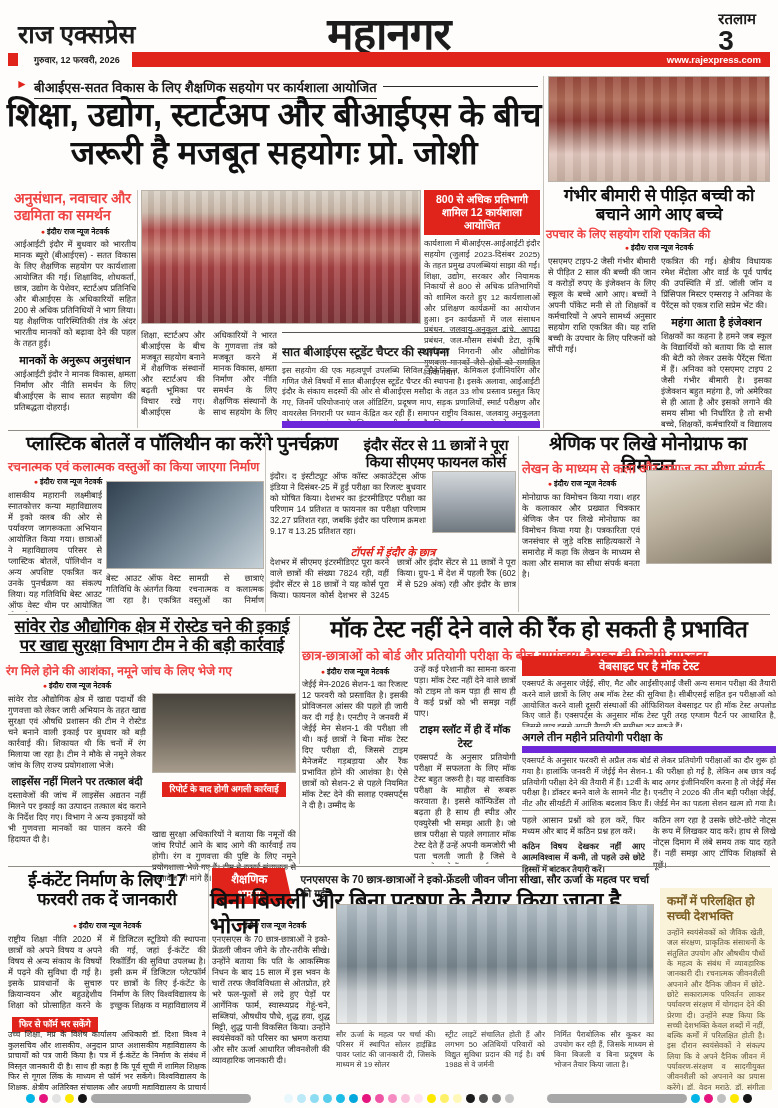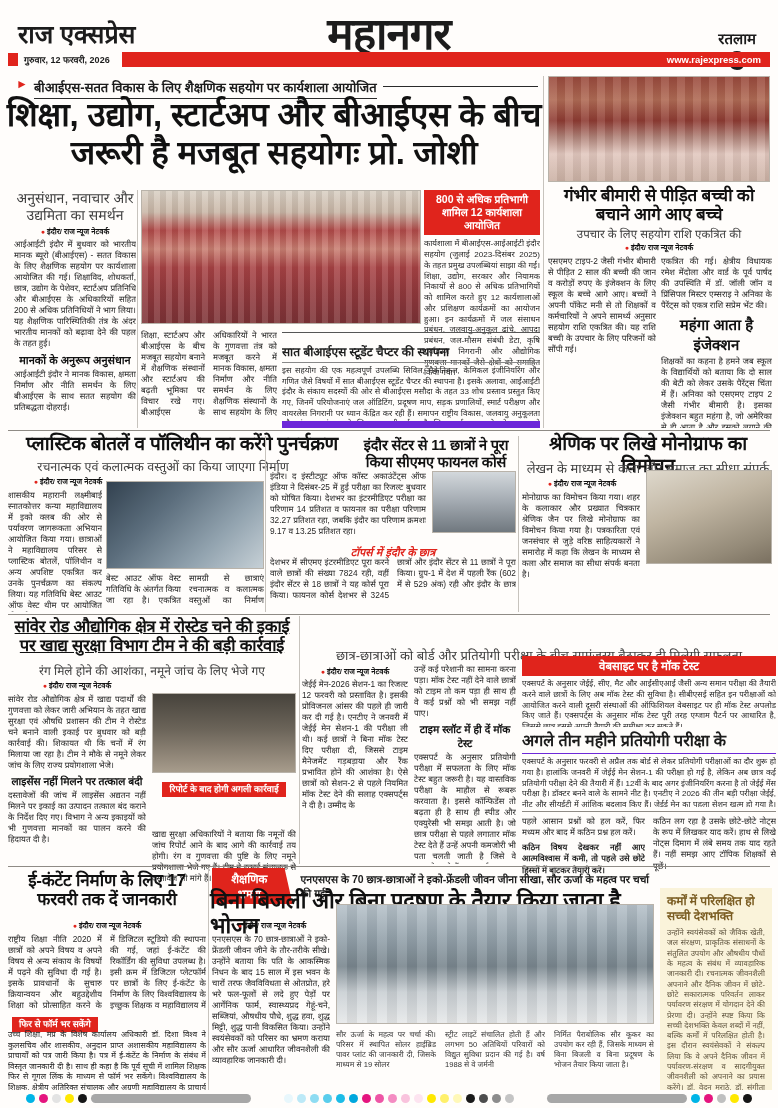--- a/index.html
+++ b/index.html
@@ -1,21 +1,21 @@
 <!DOCTYPE html>
 <html lang="hi" style="--accent: #e0241c; --notice-bg: #faf3da; --notice-ink: #7a5c22;"><head>
 <meta charset="utf-8">
 <style>
   html,body{margin:0;padding:0;background:#e9e7e2;}
   *{box-sizing:border-box;}
   #page{position:relative;width:778px;height:1108px;margin:0 auto;background:#fffdfb;
         font-family:"Liberation Sans","DejaVu Sans",sans-serif;color:#1c1c1c;overflow:hidden;}
   .abs{position:absolute;}
   .hl{font-weight:900;color:#111;text-align:center;line-height:1.14;letter-spacing:-.2px;}
-  .deck{font-weight:400;text-align:center;color:#404040;}
+  .deck{font-weight:700;text-align:left;color:#ef4444;}
   .body{font-size:8.3px;line-height:1.33;text-align:justify;color:#262626;overflow:hidden;}
   .byline{font-size:7.6px;font-weight:700;color:#111;text-align:center;padding:2px 0 3px;}
   .byline .bdot{color:var(--accent);font-size:7px;}
   .xhead{font-weight:800;text-align:center;color:#111;margin:3px 0 2px;}
   .chip{display:inline-block;background:var(--accent);color:#fff;font-weight:700;
         font-size:9px;padding:2px 7px;line-height:1.2;}
   .vrule{width:1px;background:#c7c3bd;}
   .hrule{height:1px;background:#8f8b85;}
   .photo{border:1px solid #b9b3aa;}
   .ph-audience{background:repeating-linear-gradient(90deg,rgba(255,255,255,.12) 0 6px,rgba(0,0,0,.06) 6px 12px),
@@ -36,39 +36,39 @@
   .kicker{display:flex;align-items:flex-start;gap:6px;}
   .karrow{color:var(--accent);font-size:12px;line-height:1;}
   .ktext{font-weight:800;font-size:13px;border-bottom:1.6px solid #2a2a2a;padding-bottom:2px;white-space:nowrap;}
   .kline{flex:1;height:1.4px;background:#2a2a2a;margin-top:8px;}
   .flag{background:var(--accent);color:#fff;font-weight:800;font-size:11.5px;text-align:center;
         padding:3px 14px 3px 8px;clip-path:polygon(0 0,90% 0,100% 100%,0 100%);}
   .notice{background:var(--notice-bg);padding:6px 7px;}
   .notice .ntitle{color:var(--notice-ink);font-weight:800;font-size:12px;line-height:1.25;margin-bottom:4px;}
   .notice .nbody{font-size:7.7px;line-height:1.34;color:#5d523c;text-align:justify;overflow:hidden;}
   .date-row{display:flex;align-items:stretch;height:15px;}
-  .date-chip{display:flex;align-items:center;gap:6px;padding-right:12px;font-size:9px;font-weight:700;}
+  .date-chip{display:flex;align-items:center;gap:16px;padding-right:12px;font-size:9px;font-weight:700;}
   .redsq{width:10px;height:13px;background:var(--accent);display:inline-block;}
   .redbar{flex:1;background:var(--accent);display:flex;align-items:center;justify-content:flex-end;
           padding-right:9px;color:#fff;font-size:9.5px;font-weight:700;}
   .regrow{display:flex;align-items:center;justify-content:space-between;padding:0 26px;}
   .reggrp{display:flex;align-items:center;gap:4px;}
   .regdot{width:9px;height:9px;border-radius:50%;display:inline-block;}
   .regbar{height:9px;border-radius:5px;background:#a7a7a7;display:inline-block;}
   .caption{font-size:7.6px;line-height:1.32;text-align:justify;color:#333;overflow:hidden;}
   .bold-lead{font-weight:800;}
 </style>
 </head>
 <body>
 
 <div id="page">
 
   <div class="abs" style="left:18px;top:16px;font-size:25px;font-weight:900;">राज एक्सप्रेस</div>
   <div class="abs" style="left:0;top:2px;width:778px;text-align:center;font-size:44px;font-weight:900;letter-spacing:-1px;">महानगर</div>
-  <div class="abs" style="right:22px;top:8px;text-align:center;margin-top:20px;">
+  <div class="abs" style="right:22px;top:8px;text-align:left;">
     <div style="font-size:15px;font-weight:800;">रतलाम</div>
     <div style="font-size:28px;font-weight:900;line-height:.9;">3</div>
   </div>
   <div class="abs date-row" style="left:8px;top:52px;width:762px;">
     <div class="date-chip">
       <span class="redsq"></span>
       <span>गुरुवार, 12 फरवरी, 2026</span>
     </div>
     <div class="redbar">
       <span>www.rajexpress.com</span>
@@ -114,21 +114,21 @@
   <div class="abs photo ph-children" style="left:548px;top:76px;width:222px;height:106px;"></div>
   <div class="abs hl" style="left:546px;top:186px;width:226px;font-size:17px;">गंभीर बीमारी से पीड़ित बच्ची को बचाने आगे आए बच्चे</div>
   <div class="abs deck" style="left:546px;top:226px;width:226px;font-size:11.5px;">उपचार के लिए सहयोग राशि एकत्रित की</div>
   <div class="abs byline" style="left:546px;top:240px;width:226px;">
     <span class="bdot">●</span>
     <span>इंदौर/ राज न्यूज नेटवर्क</span>
   </div>
   <div class="abs body" style="left:548px;top:256px;width:108px;height:172px;">एसएमए टाइप-2 जैसी गंभीर बीमारी से पीड़ित 2 साल की बच्ची की जान व करोड़ों रुपए के इंजेक्शन के लिए स्कूल के बच्चे आगे आए। बच्चों ने अपनी पॉकेट मनी से तो शिक्षकों व कर्मचारियों ने अपने सामर्थ्य अनुसार सहयोग राशि एकत्रित की। यह राशि बच्ची के उपचार के लिए परिजनों को सौंपी गई।</div>
   <div class="abs" style="left:661px;top:256px;width:111px;height:172px;overflow:hidden;">
     <div class="body">एकत्रित की गई। क्षेत्रीय विधायक रमेश मेंदोला और वार्ड के पूर्व पार्षद की उपस्थिति में डॉ. जॉली जॉन व प्रिंसिपल मिस्टर एम्सराइ ने अनिका के पैरेंट्स को एकत्र राशि सप्रेम भेंट की।</div>
-    <div class="xhead" style="font-size:15px;">महंगा आता है इंजेक्शन</div>
+    <div class="xhead" style="font-size:11px;">महंगा आता है इंजेक्शन</div>
     <div class="body">शिक्षकों का कहना है हमने जब स्कूल के विद्यार्थियों को बताया कि दो साल की बेटी को लेकर उसके पैरेंट्स चिंता में हैं। अनिका को एसएमए टाइप 2 जैसी गंभीर बीमारी है। इसका इंजेक्शन बहुत महंगा है, जो अमेरिका से ही आता है और इसको लगाने की समय सीमा भी निर्धारित है तो सभी बच्चे, शिक्षकों, कर्मचारियों व विद्यालय परिवार के अन्य सदस्यों ने अपने सामर्थ्य अनुरूप राशि जमा की।</div>
   </div>
 
   <div class="abs hrule" style="left:8px;top:430px;width:762px;"></div>
 
   <div class="abs hl" style="left:8px;top:433px;width:348px;font-size:19px;">प्लास्टिक बोतलें व पॉलिथीन का करेंगे पुनर्चक्रण</div>
   <div class="abs deck" style="left:8px;top:458px;width:310px;font-size:12.5px;">रचनात्मक एवं कलात्मक वस्तुओं का किया जाएगा निर्माण</div>
   <div class="abs byline" style="left:8px;top:474px;width:120px;">
     <span class="bdot">●</span>
     <span>इंदौर/ राज न्यूज नेटवर्क</span>
@@ -170,39 +170,40 @@
     <div class="body">दस्तावेजों की जांच में लाइसेंस अद्यतन नहीं मिलने पर इकाई का उत्पादन तत्काल बंद कराने के निर्देश दिए गए। विभाग ने अन्य इकाइयों को भी गुणवत्ता मानकों का पालन करने की हिदायत दी है।</div>
   </div>
   <div class="abs photo ph-factory" style="left:152px;top:693px;width:144px;height:80px;"></div>
   <div class="abs" style="left:152px;top:778px;width:144px;text-align:center;">
     <span class="chip">रिपोर्ट के बाद होगी अगली कार्रवाई</span>
   </div>
   <div class="abs body" style="left:152px;top:796px;width:144px;height:68px;margin-top:33px;">खाद्य सुरक्षा अधिकारियों ने बताया कि नमूनों की जांच रिपोर्ट आने के बाद आगे की कार्रवाई तय होगी। रंग व गुणवत्ता की पुष्टि के लिए नमूने प्रयोगशाला भेजे गए हैं। टीम ने इकाई संचालक से दस्तावेज भी मांगे हैं।</div>
 
   <div class="abs vrule" style="left:299px;top:616px;height:248px;"></div>
 
+  <div class="abs hl" style="left:302px;top:616px;width:474px;font-size:23px;">मॉक टेस्ट नहीं देने वाले की रैंक हो सकती है प्रभावित</div>
   <div class="abs deck" style="left:302px;top:646px;width:474px;font-size:13px;">छात्र-छात्राओं को बोर्ड और प्रतियोगी परीक्षा के बीच सामंजस्य बैठाकर ही मिलेगी सफलता</div>
 
   <div class="abs" style="left:302px;top:664px;width:106px;height:200px;overflow:hidden;">
     <div class="byline">
       <span class="bdot">●</span>
       <span>इंदौर/ राज न्यूज नेटवर्क</span>
     </div>
     <div class="body">जेईई मेन-2026 सेशन-1 का रिजल्ट 12 फरवरी को प्रस्तावित है। इसकी प्रोविजनल आंसर की पहले ही जारी कर दी गई है। एनटीए ने जनवरी में जेईई मेन सेशन-1 की परीक्षा ली थी। कई छात्रों ने बिना मॉक टेस्ट दिए परीक्षा दी, जिससे टाइम मैनेजमेंट गड़बड़ाया और रैंक प्रभावित होने की आशंका है। ऐसे छात्रों को सेशन-2 से पहले नियमित मॉक टेस्ट देने की सलाह एक्सपर्ट्स ने दी है। उम्मीद के</div>
   </div>
   <div class="abs" style="left:414px;top:664px;width:102px;height:200px;overflow:hidden;">
     <div class="body">उन्हें कई परेशानी का सामना करना पड़ा। मॉक टेस्ट नहीं देने वाले छात्रों को टाइम तो कम पड़ा ही साथ ही वे कई प्रश्नों को भी समझ नहीं पाए।</div>
     <div class="xhead" style="font-size:10.5px;">टाइम स्लॉट में ही दें मॉक टेस्ट</div>
     <div class="body">एक्सपर्ट के अनुसार प्रतियोगी परीक्षा में सफलता के लिए मॉक टेस्ट बहुत जरूरी है। यह वास्तविक परीक्षा के माहौल से रूबरू करवाता है। इससे कॉन्फिडेंस तो बढ़ता ही है साथ ही स्पीड और एक्युरेसी भी समझ आती है। जो छात्र परीक्षा से पहले लगातार मॉक टेस्ट देते हैं उन्हें अपनी कमजोरी भी पता चलती जाती है जिसे वे सुधारते जाते हैं। एक्सपर्ट एस.एम. रघुवंशी ने बताया कई छात्रों ने जेईई मेन सेशन 1 में मॉक टेस्ट तो दिए लेकिन टाइम स्लॉट का ध्यान नहीं रखा। छात्रों को चाहिए कि वे टाइम स्लॉट का ध्यान रखें, किसी भी समय मॉक टेस्ट नहीं दें। मतलब साफ है कि छात्र परीक्षा के समय जैसे सुबह 10 या दोपहर 2 बजे ही मॉक टेस्ट दें ताकि वास्तविक परीक्षा का अनुभव हो। टेस्ट के बाद अपनी गलतियों की पहचान करें।</div>
   </div>
 
   <div class="abs" style="left:522px;top:656px;width:254px;">
     <div class="redbox-title" style="font-size:11.5px;">वेबसाइट पर है मॉक टेस्ट</div>
     <div class="body" style="height:48px;margin-top:3px;font-size:8px;">एक्सपर्ट के अनुसार जेईई, सीए, मैट और आईसीएआई जैसी अन्य समान परीक्षा की तैयारी करने वाले छात्रों के लिए अब मॉक टेस्ट की सुविधा है। सीबीएसई सहित इन परीक्षाओं को आयोजित करने वाली दूसरी संस्थाओं की ऑफिशियल वेबसाइट पर ही मॉक टेस्ट अपलोड किए जाते हैं। एक्सपर्ट्स के अनुसार मॉक टेस्ट पूरी तरह एग्जाम पैटर्न पर आधारित है, जिससे छात्र इससे अपनी तैयारी की समीक्षा कर सकते हैं।</div>
-    <div style="font-weight:800;font-size:16px;border-bottom:1px solid #6d28d9;padding:2px 0;">अगले तीन महीने प्रतियोगी परीक्षा के</div>
+    <div style="font-weight:800;font-size:11px;border-bottom:7px solid #6d28d9;padding:2px 0;">अगले तीन महीने प्रतियोगी परीक्षा के</div>
     <div class="body" style="height:50px;margin-top:3px;font-size:8px;">एक्सपर्ट के अनुसार फरवरी से अप्रैल तक बोर्ड से लेकर प्रतियोगी परीक्षाओं का दौर शुरू हो गया है। हालांकि जनवरी में जेईई मेन सेशन-1 की परीक्षा हो गई है, लेकिन अब छात्र कई प्रतियोगी परीक्षा देने की तैयारी में हैं। 12वीं के बाद अगर इंजीनियरिंग करना है तो जेईई मेंस परीक्षा है। डॉक्टर बनने वाले के सामने नीट है। एनटीए ने 2026 की तीन बड़ी परीक्षा जेईई, नीट और सीयूईटी में आंशिक बदलाव किए हैं। जेईई मेन का पहला सेशन खत्म हो गया है। दूसरा सेशन अप्रैल में होना है। सीयूईटी 2026 के लिए रजिस्ट्रेशन अंतिम दौर में है।</div>
     <div class="hrule" style="margin:4px 0;"></div>
     <div class="twocol" style="height:62px;overflow:hidden;">
       <p class="body" style="margin:0 0 4px;">पहले आसान प्रश्नों को हल करें, फिर मध्यम और बाद में कठिन प्रश्न हल करें।</p>
       <p class="body bold-lead" style="margin:0 0 4px;">कठिन विषय देखकर नहीं आए आत्मविश्वास में कमी, तो पहले उसे छोटे हिस्सों में बांटकर तैयारी करें।</p>
       <p class="body" style="margin:0;">कठिन लग रहा है उसके छोटे-छोटे नोट्स के रूप में लिखकर याद करें। हाथ से लिखे नोट्स दिमाग में लंबे समय तक याद रहते हैं। नहीं समझ आए टॉपिक शिक्षकों से पूछें।</p>
     </div>
   </div>
 
   <div class="abs hrule" style="left:8px;top:866px;width:762px;"></div>

